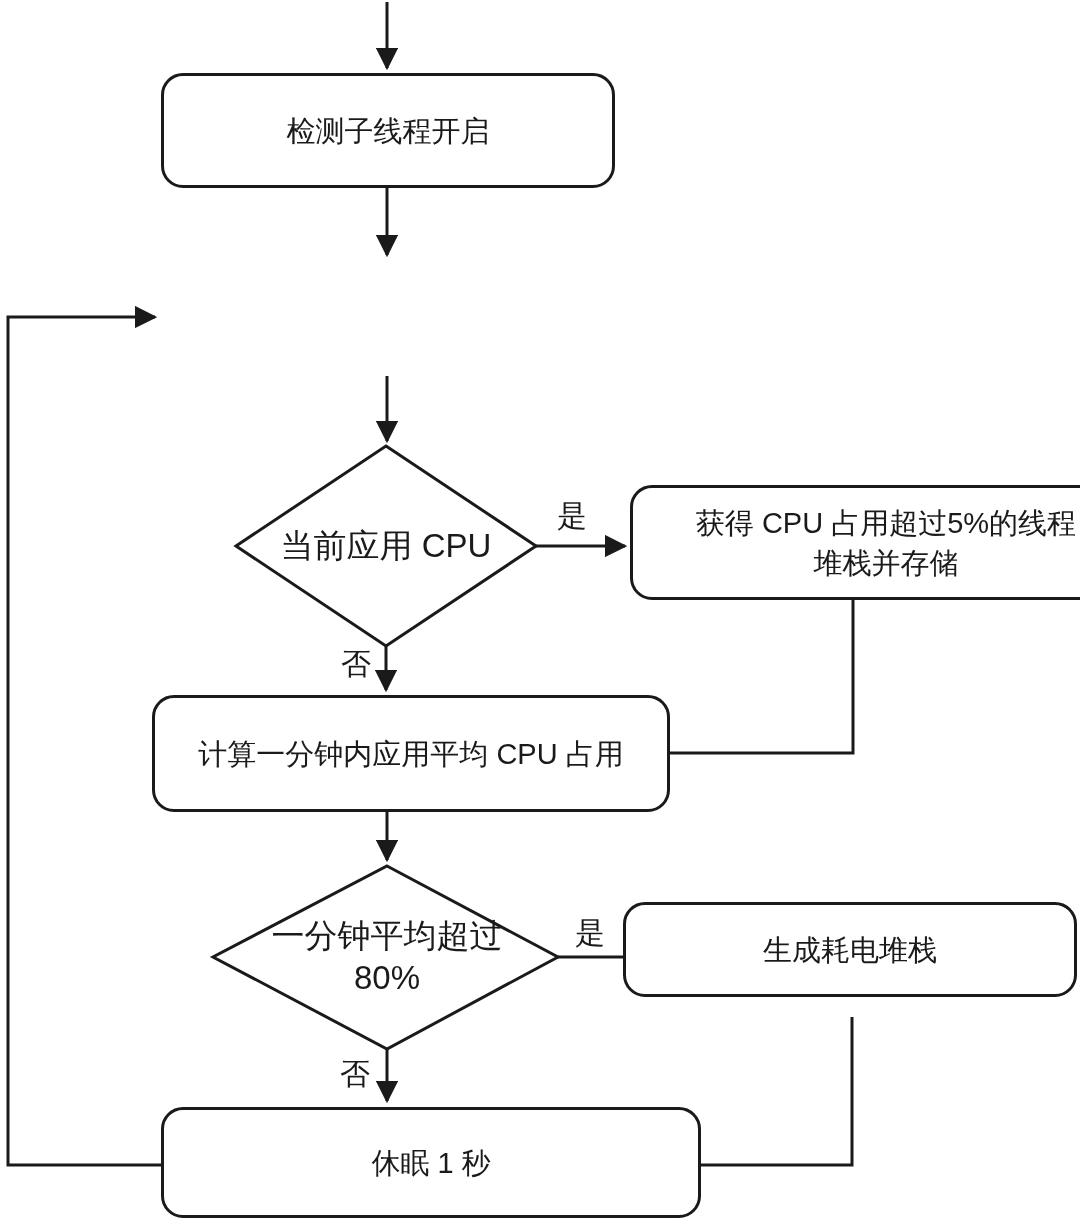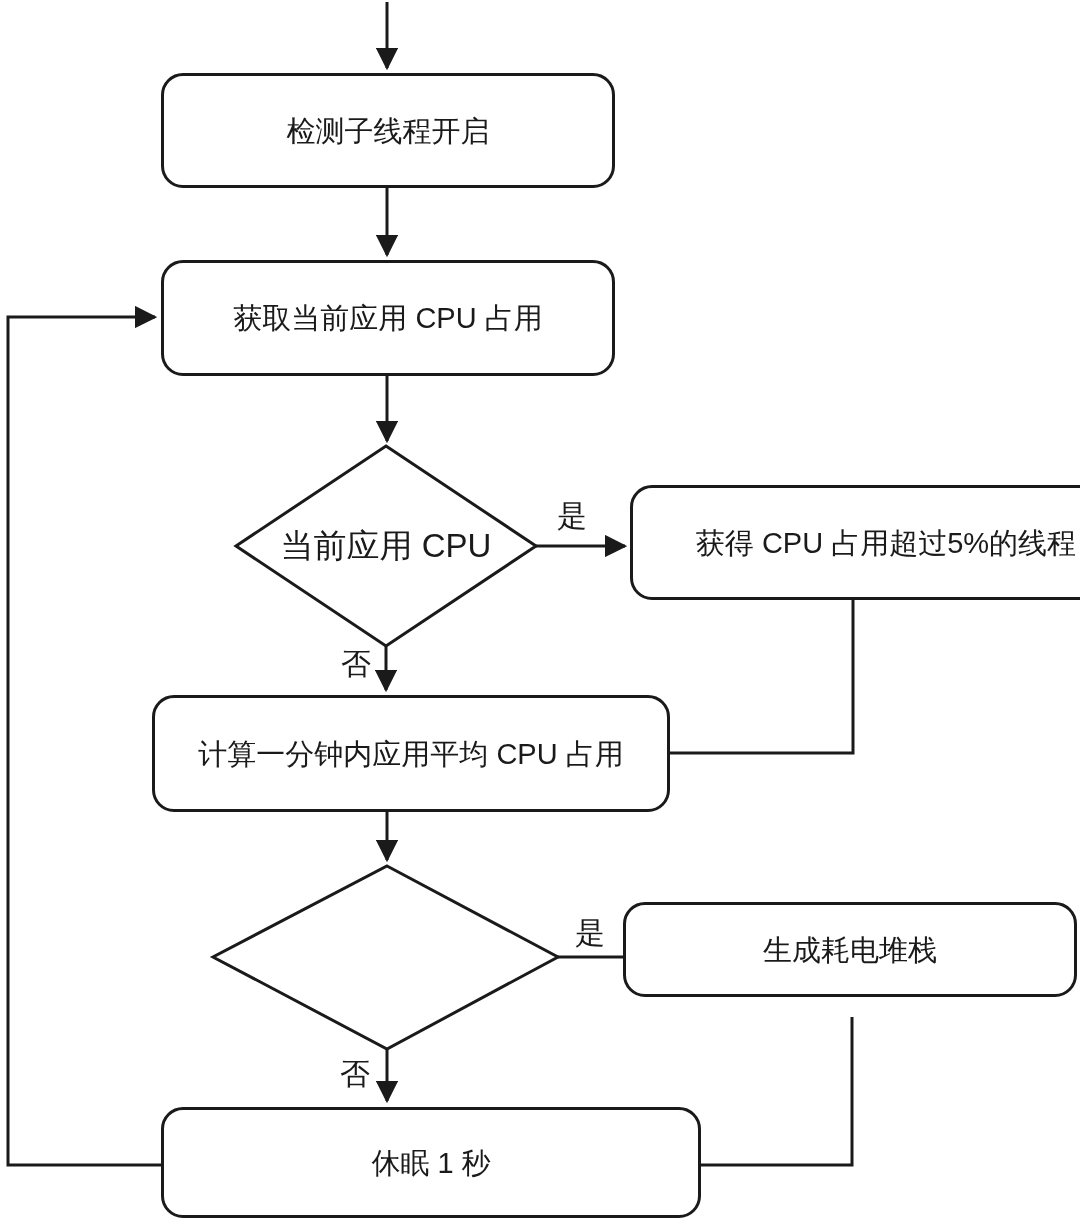--- a/index.html
+++ b/index.html
@@ -97,43 +97,45 @@
     <path class="edge" d="M161,1165 L8,1165 L8,317 L155,317" marker-end="url(#arrow)"></path>
 
     <polygon class="dshape" points="386,446 536,546 386,646 236,546"></polygon>
     <polygon class="dshape" points="387,866 558,957 387,1049 213,957"></polygon>
   </svg>
 
   <div class="node" style="left:161px; top:73px; width:454px; height:115px;">
     <span>检测子线程开启</span>
   </div>
 
-  <div class="node" style="left:161px; top:260px; width:454px; height:116px;">
-    <span>获取当前应用 CPU 占用</span>
-  </div>
 
   <div class="node" style="left:630px; top:485px; width:512px; height:115px;">
     <span>获得 CPU 占用超过5%的线程</span>
+    <span>堆栈并存储</span>
   </div>
 
   <div class="node" style="left:152px; top:695px; width:518px; height:117px;">
     <span>计算一分钟内应用平均 CPU 占用</span>
   </div>
 
   <div class="node" style="left:623px; top:902px; width:454px; height:95px;">
     <span>生成耗电堆栈</span>
   </div>
 
   <div class="node" style="left:161px; top:1107px; width:540px; height:111px;">
     <span>休眠 1 秒</span>
   </div>
 
   <div class="diamond-label" style="left:386px; top:546px;">
     <div>当前应用 CPU</div>
   </div>
 
+  <div class="diamond-label" style="left:387px; top:957px;">
+    <div>一分钟平均超过</div>
+    <div>80%</div>
+  </div>
 
   <div class="edge-label" style="left:572px; top:516px;">是</div>
   <div class="edge-label" style="left:356px; top:664px;">否</div>
   <div class="edge-label" style="left:590px; top:933px;">是</div>
   <div class="edge-label" style="left:355px; top:1074px;">否</div>
 
 </div>
 
 </body></html>

